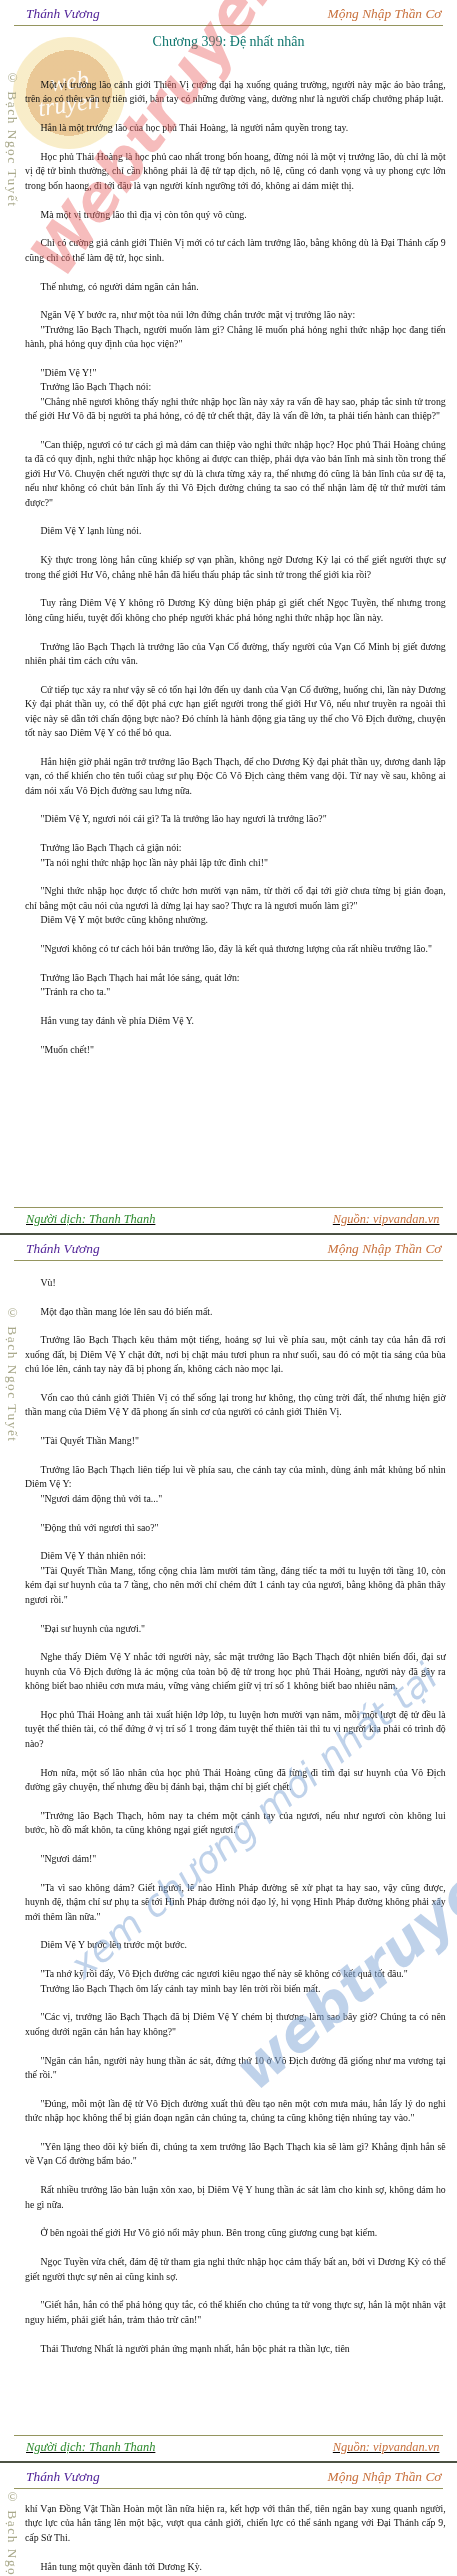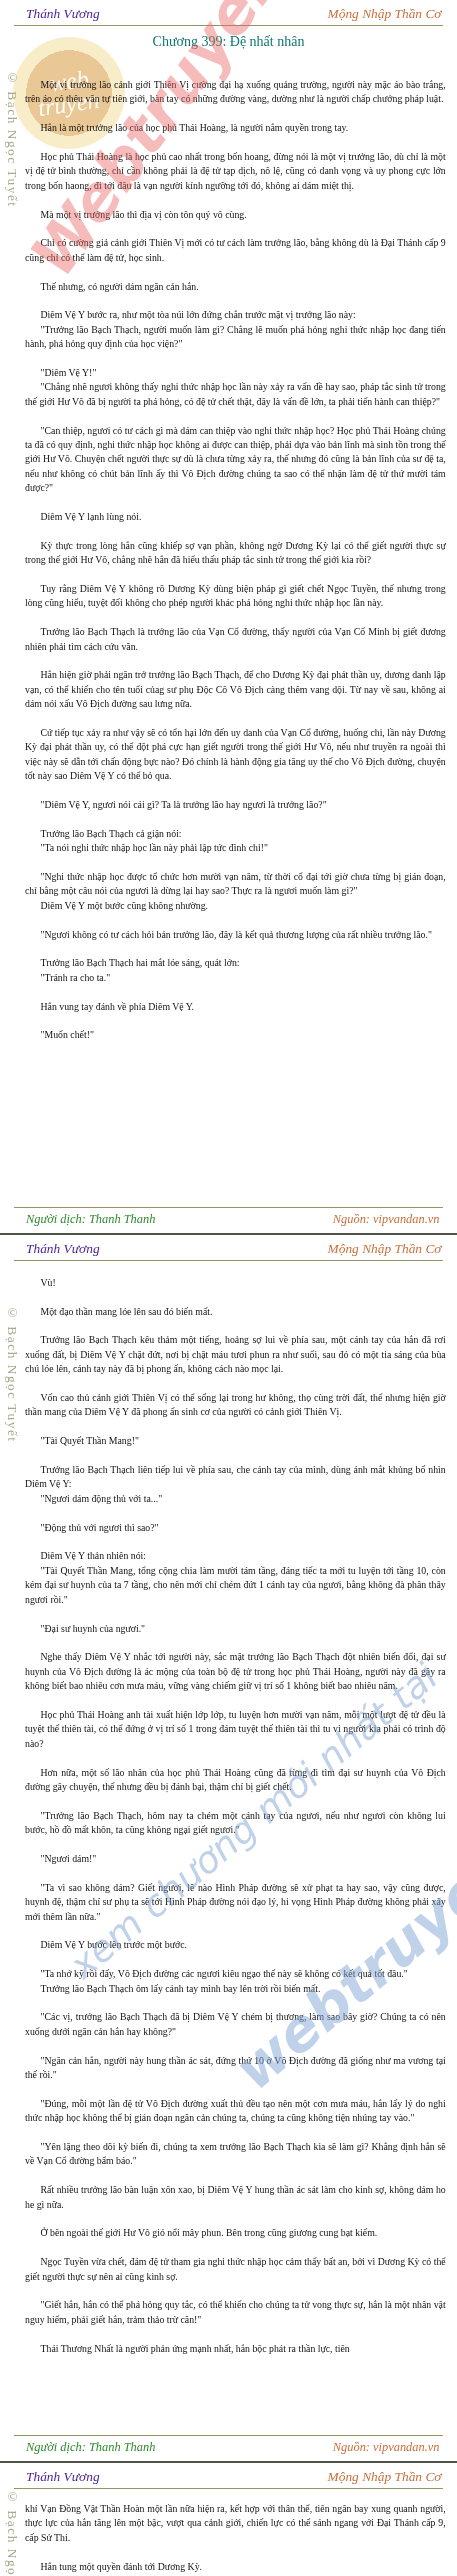--- a/index.html
+++ b/index.html
@@ -28,21 +28,21 @@
   #page2 .content { margin-top:15px; }
   #page3 .content { margin-top:13px; }
   .para { margin:14.4px 0 0 0; text-indent:15.5px; }
   .para.tight { margin-top:0; }
   .para.cont { text-indent:0; }
   .content .para:first-child { margin-top:0; }
 
   .page-footer { position:absolute; left:0; right:0; bottom:6.2px; z-index:1; }
   .footer-rule { border:none; border-top:1px solid #95955f; margin:0 14.4px 4.1px 14.4px; }
   .footer-row { display:flex; justify-content:space-between; padding:0 17.5px 0 26px;
-                font-style:italic; font-size:12.4px; }
+                font-style:italic; font-size:12.4px;text-decoration:underline; }
   .translator { color:#2e8b2e; }
   .source { color:#c8703c; }
 
   .copyright { position:absolute; left:4.1px; top:70px; writing-mode:vertical-rl;
                font-size:13.4px; letter-spacing:1.5px; color:#a9a98b; z-index:0; white-space:nowrap; }
   #page3 .copyright { top:26px; }
 
   .badge { position:absolute; left:13px; top:37px; width:112px; height:112px; border-radius:50%;
            z-index:0; opacity:0.75;
            background:radial-gradient(circle,
@@ -84,31 +84,32 @@
 
   <h1 class="chapter-title" style="font-weight:normal; margin-bottom:0;">Chương 399: Đệ nhất nhân</h1>
 
   <div class="content">
       <p class="para">Một vị trưởng lão cảnh giới Thiên Vị cường đại hạ xuống quảng trường, người này mặc áo bào trắng, trên áo có thêu văn tự tiên giới, bàn tay có những đường vàng, dường như là người chấp chưởng pháp luật.</p>
       <p class="para">Hắn là một trưởng lão của học phủ Thái Hoàng, là người nắm quyền trong tay.</p>
       <p class="para">Học phủ Thái Hoàng là học phủ cao nhất trong bốn hoang, đừng nói là một vị trưởng lão, dù chỉ là một vị đệ tử bình thường, chỉ cần không phải là đệ tử tạp dịch, nô lệ, cũng có danh vọng và uy phong cực lớn trong bốn haong, đi tới đâu là vạn người kính ngưỡng tới đó, không ai dám miệt thị.</p>
       <p class="para">Mà một vị trưởng lão thì địa vị còn tôn quý vô cùng.</p>
       <p class="para">Chỉ có cường giả cảnh giới Thiên Vị mới có tư cách làm trưởng lão, bằng không dù là Đại Thánh cấp 9 cũng chỉ có thể làm đệ tử, học sinh.</p>
       <p class="para">Thế nhưng, có người dám ngăn cản hắn.</p>
-      <p class="para">Diêm Vệ Y bước ra, như một tòa núi lớn đứng chắn trước mặt vị trưởng lão này:</p>
+      <p class="para">Ngăn Vệ Y bước ra, như một tòa núi lớn đứng chắn trước mặt vị trưởng lão này:</p>
       <p class="para tight">"Trưởng lão Bạch Thạch, người muốn làm gì? Chẳng lẽ muốn phá hỏng nghi thức nhập học đang tiến hành, phá hỏng quy định của học viện?"</p>
       <p class="para">"Diêm Vệ Y!"</p>
+      <p class="para tight">Trưởng lão Bạch Thạch nói:</p>
       <p class="para tight">"Chẳng nhẽ ngươi không thấy nghi thức nhập học lần này xảy ra vấn đề hay sao, pháp tắc sinh tử trong thế giới Hư Vô đã bị người ta phá hỏng, có đệ tử chết thật, đây là vấn đề lớn, ta phải tiến hành can thiệp?"</p>
       <p class="para">"Can thiệp, ngươi có tư cách gì mà dám can thiệp vào nghi thức nhập học? Học phủ Thái Hoàng chúng ta đã có quy định, nghi thức nhập học không ai được can thiệp, phải dựa vào bản lĩnh mà sinh tồn trong thế giới Hư Vô. Chuyện chết người thực sự dù là chưa từng xảy ra, thế nhưng đó cũng là bản lĩnh của sư đệ ta, nếu như không có chút bản lĩnh ấy thì Vô Địch đường chúng ta sao có thể nhận làm đệ tử thứ mười tám được?"</p>
       <p class="para">Diêm Vệ Y lạnh lùng nói.</p>
       <p class="para">Kỳ thực trong lòng hắn cũng khiếp sợ vạn phần, không ngờ Dương Kỳ lại có thể giết người thực sự trong thế giới Hư Vô, chẳng nhẽ hắn đã hiểu thấu pháp tắc sinh tử trong thế giới kia rồi?</p>
       <p class="para">Tuy rằng Diêm Vệ Y không rõ Dương Kỳ dùng biện pháp gì giết chết Ngọc Tuyền, thế nhưng trong lòng cũng hiểu, tuyệt đối không cho phép người khác phá hỏng nghi thức nhập học lần này.</p>
       <p class="para">Trưởng lão Bạch Thạch là trưởng lão của Vạn Cổ đường, thấy người của Vạn Cổ Minh bị giết đương nhiên phải tìm cách cứu vãn.</p>
+      <p class="para">Cứ tiếp tục xảy ra như vậy sẽ có tổn hại lớn đến uy danh của Vạn Cổ đường, huống chi, lần này Dương Kỳ đại phát thần uy, có thể đột phá cực hạn giết người trong thế giới Hư Vô, nếu như truyền ra ngoài thì việc này sẽ dẫn tới chấn động bực nào? Đó chính là hành động gia tăng uy thế cho Vô Địch đường, chuyện tốt này sao Diêm Vệ Y có thể bỏ qua.</p>
       <p class="para">Hắn hiện giờ phải ngăn trở trưởng lão Bạch Thạch, để cho Dương Kỳ đại phát thần uy, dương danh lập vạn, có thể khiến cho tên tuổi củag sư phụ Độc Cô Vô Địch càng thêm vang dội. Từ nay về sau, không ai dám nói xấu Vô Địch đường sau lưng nữa.</p>
-      <p class="para">Cứ tiếp tục xảy ra như vậy sẽ có tổn hại lớn đến uy danh của Vạn Cổ đường, huống chi, lần này Dương Kỳ đại phát thần uy, có thể đột phá cực hạn giết người trong thế giới Hư Vô, nếu như truyền ra ngoài thì việc này sẽ dẫn tới chấn động bực nào? Đó chính là hành động gia tăng uy thế cho Vô Địch đường, chuyện tốt này sao Diêm Vệ Y có thể bỏ qua.</p>
       <p class="para">"Diêm Vệ Y, ngươi nói cái gì? Ta là trưởng lão hay ngươi là trưởng lão?"</p>
       <p class="para">Trưởng lão Bạch Thạch cả giận nói:</p>
       <p class="para tight">"Ta nói nghi thức nhập học lần này phải lập tức đình chỉ!"</p>
       <p class="para">"Nghi thức nhập học được tổ chức hơn mười vạn năm, từ thời cổ đại tới giờ chưa từng bị gián đoạn, chỉ bằng một câu nói của ngươi là dừng lại hay sao? Thực ra là ngươi muốn làm gì?"</p>
       <p class="para tight">Diêm Vệ Y một bước cũng không nhường.</p>
       <p class="para">"Ngươi không có tư cách hỏi bản trưởng lão, đây là kết quả thương lượng của rất nhiều trưởng lão."</p>
       <p class="para">Trưởng lão Bạch Thạch hai mắt lóe sáng, quát lớn:</p>
       <p class="para tight">"Tránh ra cho ta."</p>
       <p class="para">Hắn vung tay đánh về phía Diêm Vệ Y.</p>
       <p class="para">"Muốn chết!"</p>

